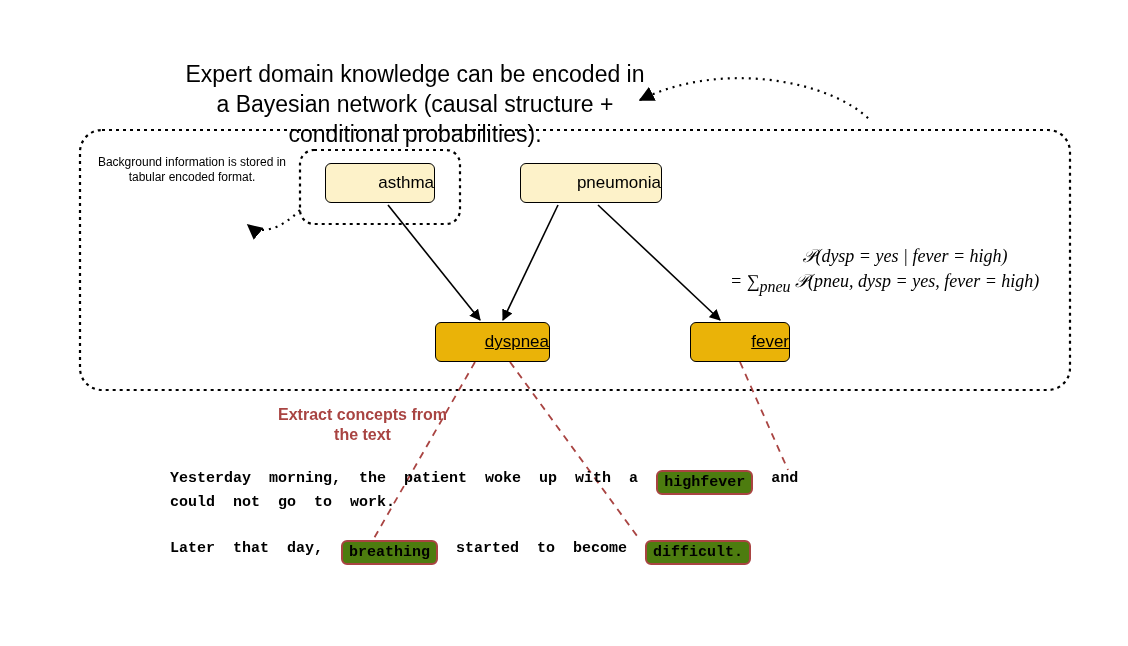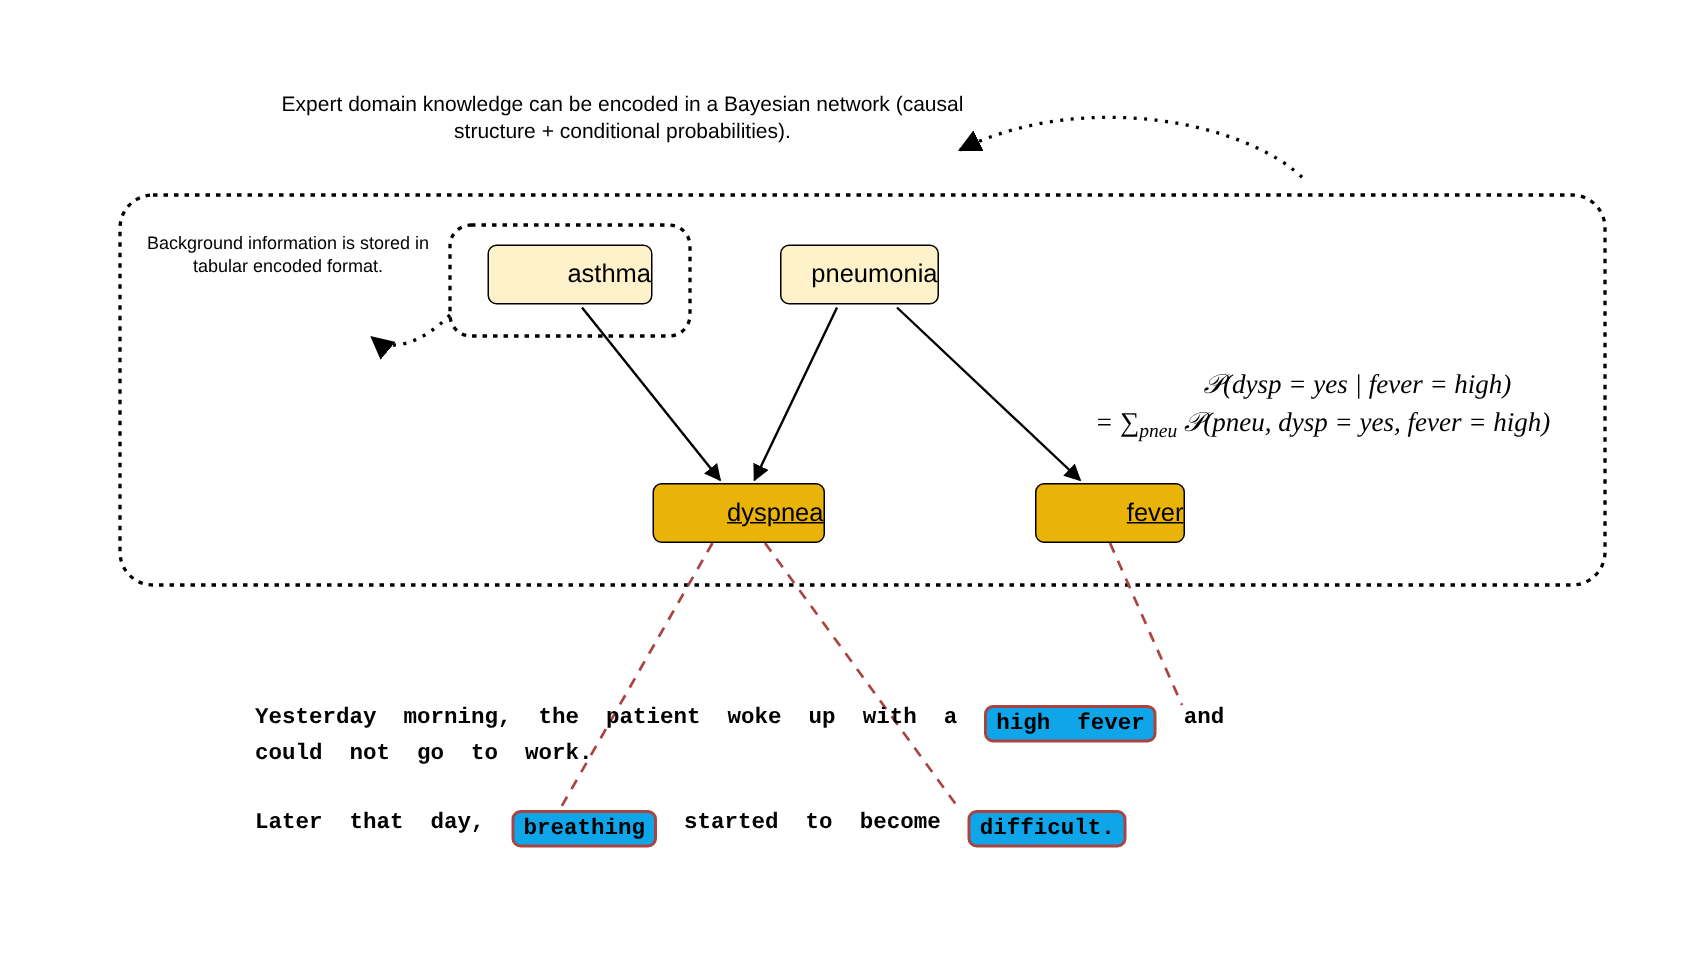--- a/index.html
+++ b/index.html
@@ -18,21 +18,21 @@
   }
   svg.overlay {
     position: absolute;
     left: 0; top: 0;
     width: 1128px;
     height: 646px;
     pointer-events: none;
   }
   .caption-top {
     position: absolute;
-    font-size: 14px;
+    font-size: 23px;
     line-height: 1.3;
     text-align: center;
   }
   .caption-bg {
     position: absolute;
     font-size: 12px;
     line-height: 1.25;
     text-align: center;
   }
   .node {
@@ -69,24 +69,23 @@
     font-size: 15px;
     white-space: nowrap;
     display: flex;
     align-items: flex-start;
   }
   .word { margin-right: 18px; }
   .hlword {
     border: 2px solid #a94442;
     border-radius: 6px;
     padding: 2px 6px;
-    background: #0ea5e9;
+    background: #4d7c0f;
     margin-right: 18px;
     display: inline-flex;
-    gap: 18px;
   }
 </style>
 </head>
 <body>
 <div class="stage">
 
 <svg class="overlay" viewBox="0 0 1128 646">
   <defs>
     <marker id="arrow" viewBox="0 0 10 10" refX="9" refY="5" markerWidth="7" markerHeight="7" orient="auto-start-reverse">
       <path d="M 0 0 L 10 5 L 0 10 z" fill="#000"></path>
@@ -110,38 +109,39 @@
   <line x1="740" y1="362" x2="788" y2="470" stroke="#a94442" stroke-width="1.8" stroke-dasharray="7 6"></line>
 </svg>
 
 <div class="caption-top" style="left:180px; top:60px; width:470px;">Expert domain knowledge can be encoded in a Bayesian network (causal structure + conditional probabilities).</div>
 
 <div class="caption-bg" style="left:92px; top:155px; width:200px;">Background information is stored in tabular encoded format.</div>
 
 <div class="node yellow" style="left:325px; top:163px; width:110px; height:40px;">
   <span>asthma</span>
 </div>
-<div class="node yellow" style="left:520px; top:163px; width:106px; height:40px;">
+<div class="node yellow" style="left:520px; top:163px; width:142px; height:40px;">
   <span>pneumonia</span>
 </div>
 <div class="node green" style="left:435px; top:322px; width:115px; height:40px;">
   <span>dyspnea</span>
 </div>
 <div class="node green" style="left:690px; top:322px; width:100px; height:40px;">
   <span>fever</span>
 </div>
 
 
 <div class="formula" style="left:730px; top:230px; width:350px;margin-top:14px;">
   <div style="text-align:center;">𝒫(dysp = yes | fever = high)</div>
   <div>
-    <span>= ∑</span><sub style="font-size:13px;">pneu</sub><span> 𝒫(pneu, dysp = yes, fever = high)</span>
+    <span>= ∑</span><sub style="font-size:16px;">pneu</sub><span> 𝒫(pneu, dysp = yes, fever = high)</span>
   </div>
 </div>
 
+<div class="extract-label" style="left:275px; top:405px; width:175px;">Extract concepts from the text</div>
 
 <div class="sentence" style="left:170px; top:470px;">
   <span class="word">Yesterday</span>
   <span class="word">morning,</span>
   <span class="word">the</span>
   <span class="word">patient</span>
   <span class="word">woke</span>
   <span class="word">up</span>
   <span class="word">with</span>
   <span class="word">a</span>

